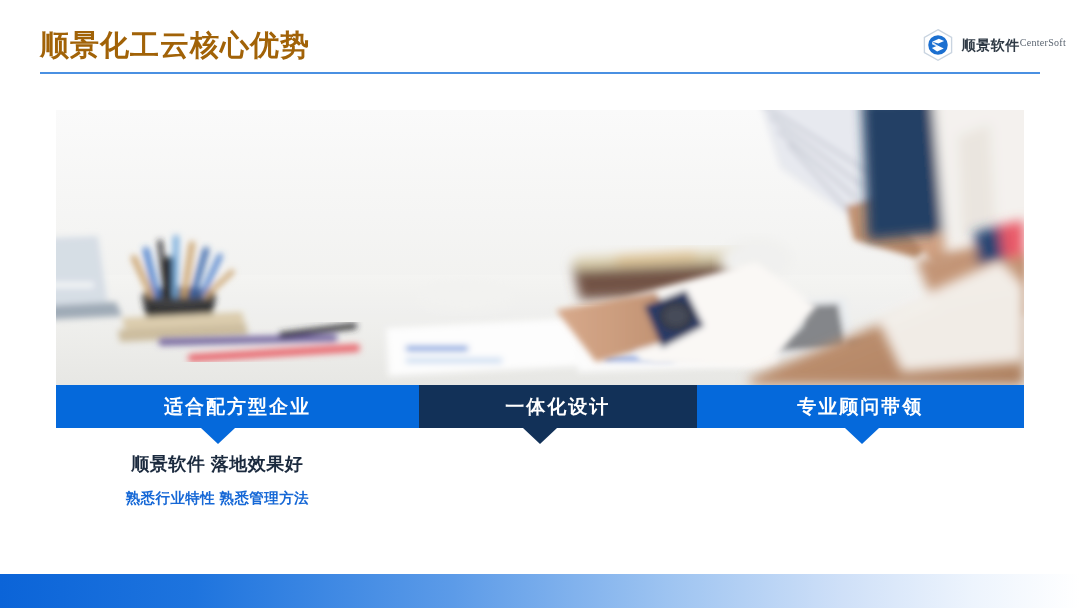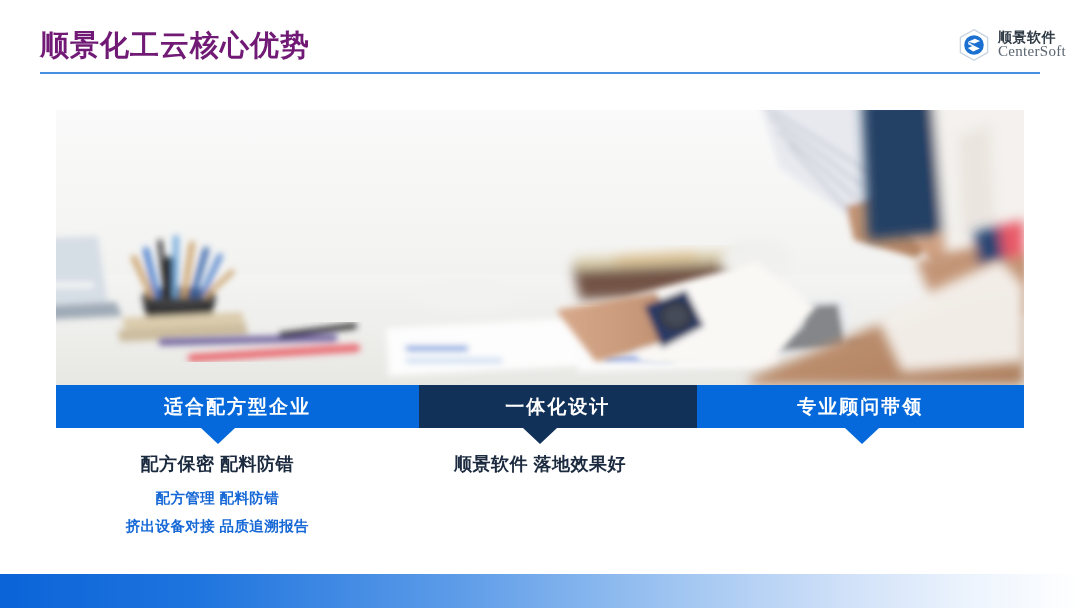--- a/index.html
+++ b/index.html
@@ -9,46 +9,46 @@
     font-family:"Liberation Sans","DejaVu Sans",sans-serif;
     position:relative;
   }
 
   
   .slide-title {
     position:absolute;
     left:40px; top:26px;
     font-size:29px;
     font-weight:700;
-    color:#701a75;
+    color:#a16207;
     letter-spacing:1px;
     white-space:nowrap;
     text-align:right;
   }
   .title-rule {
     position:absolute;
     left:40px; top:72px;
     width:1000px; height:2px;
     background:#4A90E2;
   }
 
   
   .logo-block {
     position:absolute;
     right:14px; top:28px;
     display:flex; align-items:center; gap:7px;
   }
   .logo-mark { width:34px; height:34px; display:block; }
-  .logo-words { display:flex; flex-direction:column; line-height:1.05; }
+  .logo-words { display:flex; line-height:1.05; }
   .logo-cn {
     font-size:14px; font-weight:700; color:#2F3A45;
     letter-spacing:0.5px;
   }
   .logo-en {
-    font-size:15px; color:#5A6470;
+    font-size:10px; color:#5A6470;
     font-family:"Liberation Serif","DejaVu Serif",serif;
     letter-spacing:0.3px;
   }
 
   
   .photo {
     position:absolute;
     left:56px; top:110px;
     width:968px; height:275px;
     overflow:hidden;
@@ -289,22 +289,18 @@
   <div class="banner b2">一体化设计</div>
   <div class="banner b3">专业顾问带领</div>
 </div>
 
 <div class="arrow a1"></div>
 <div class="arrow a2"></div>
 <div class="arrow a3"></div>
 
 <div class="columns">
   <div class="col">
-    <div class="head">配方保密 配料防错</div>
-    <div class="sub">配方管理 配料防错</div>
-    <div class="sub">挤出设备对接 品质追溯报告</div>
-  </div>
-  <div class="col">
     <div class="head">顺景软件 落地效果好</div>
+    <div class="sub">熟悉行业特性 熟悉管理方法</div>
   </div>
 </div>
 
 <div class="bottom-bar"></div>
 
 </body></html>

